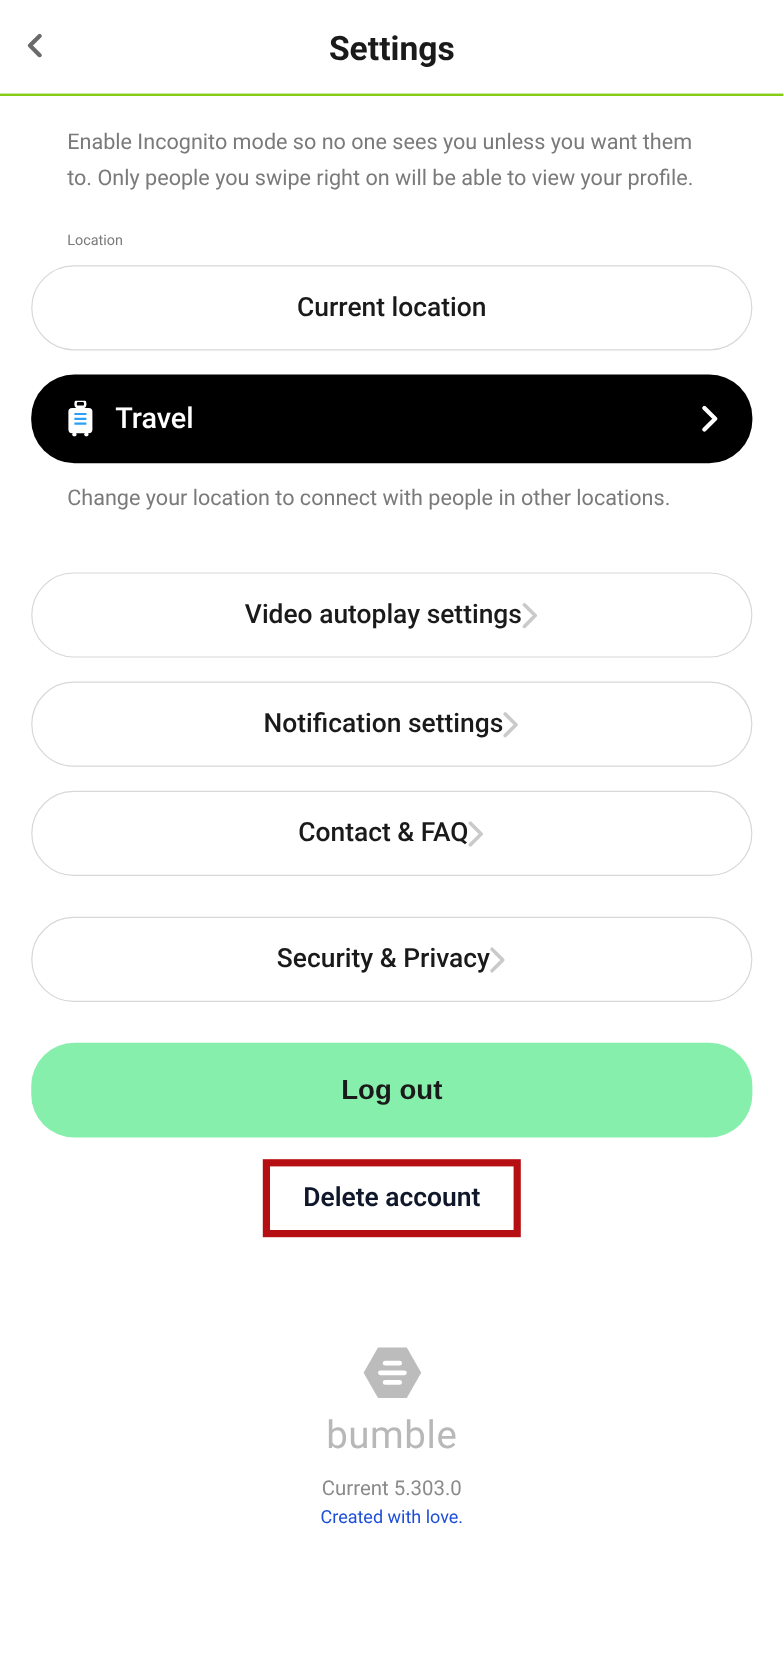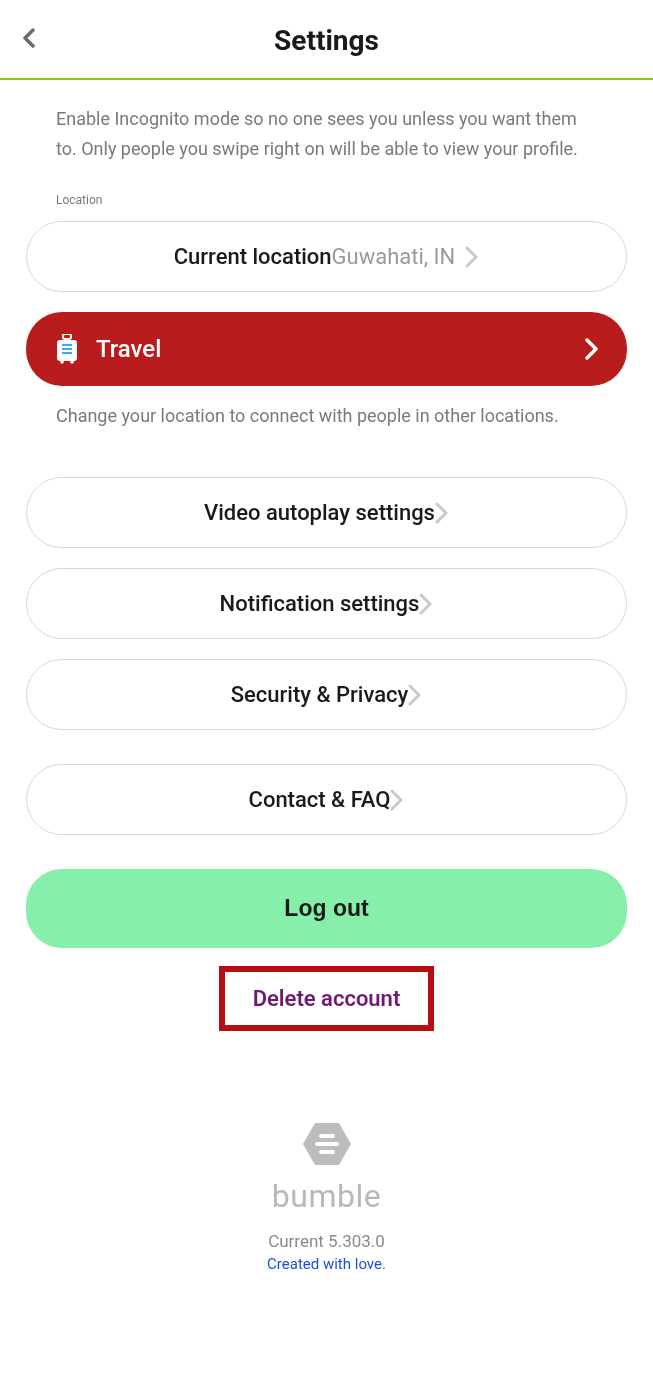--- a/index.html
+++ b/index.html
@@ -72,21 +72,21 @@
     .row-value {
       font-size: 22px;
       color: #9a9a9a;
     }
     .chev {
       width: 14px;
       height: 22px;
       flex-shrink: 0;
     }
     .row-blue {
-      background: #b91c1c;
+      background: #000000;
       border: none;
       border-radius: 36px;
       padding: 22px 28px;
       display: flex;
       align-items: center;
       justify-content: space-between;
       margin-bottom: 16px;
       cursor: pointer;
     }
     .row-blue .row-label {
@@ -125,21 +125,21 @@
       margin-bottom: 90px;
     }
     .delete-box {
       border: 6px solid #b50f13;
       padding: 14px 28px;
       cursor: pointer;
     }
     .delete-text {
       font-size: 22px;
       font-weight: 600;
-      color: #701a75;
+      color: #0f172a;
       margin-top: 29px;
     }
     .footer {
       display: flex;
       flex-direction: column;
       align-items: center;
     }
     .logo-badge {
       width: 52px;
       height: 46px;
@@ -176,26 +176,20 @@
 
 <div class="content">
 
   <div class="desc-text">Enable Incognito mode so no one sees you unless you want them to. Only people you swipe right on will be able to view your profile.</div>
 
   <div class="section-label">Location</div>
 
   <div class="row">
     <div class="row-left">
       <span class="row-label">Current location</span>
-    </div>
-    <div class="row-right">
-      <span class="row-value">Guwahati, IN</span>
-      <svg class="chev" viewBox="0 0 14 22">
-        <polyline points="2,2 11,11 2,20" fill="none" stroke="#cacaca" stroke-width="3" stroke-linecap="round" stroke-linejoin="round"></polyline>
-      </svg>
     </div>
   </div>
 
   <div class="row-blue">
     <div class="row-left">
       <svg class="suitcase-icon" viewBox="0 0 26 30">
         <rect x="9" y="0" width="8" height="5" rx="2" fill="none" stroke="#fff" stroke-width="2"></rect>
         <rect x="3" y="6" width="20" height="21" rx="3" fill="#fff"></rect>
         <line x1="8" y1="11" x2="18" y2="11" stroke="#2a9ff6" stroke-width="1.8"></line>
         <line x1="8" y1="15" x2="18" y2="15" stroke="#2a9ff6" stroke-width="1.8"></line>
@@ -220,28 +214,28 @@
   </div>
 
   <div class="row">
     <span class="row-label">Notification settings</span>
     <svg class="chev" viewBox="0 0 14 22">
       <polyline points="2,2 11,11 2,20" fill="none" stroke="#cacaca" stroke-width="3" stroke-linecap="round" stroke-linejoin="round"></polyline>
     </svg>
   </div>
 
   <div class="row gap-section">
+    <span class="row-label">Contact &amp; FAQ</span>
+    <svg class="chev" viewBox="0 0 14 22">
+      <polyline points="2,2 11,11 2,20" fill="none" stroke="#cacaca" stroke-width="3" stroke-linecap="round" stroke-linejoin="round"></polyline>
+    </svg>
+  </div>
+
+  <div class="row gap-section">
     <span class="row-label">Security &amp; Privacy</span>
-    <svg class="chev" viewBox="0 0 14 22">
-      <polyline points="2,2 11,11 2,20" fill="none" stroke="#cacaca" stroke-width="3" stroke-linecap="round" stroke-linejoin="round"></polyline>
-    </svg>
-  </div>
-
-  <div class="row gap-section">
-    <span class="row-label">Contact &amp; FAQ</span>
     <svg class="chev" viewBox="0 0 14 22">
       <polyline points="2,2 11,11 2,20" fill="none" stroke="#cacaca" stroke-width="3" stroke-linecap="round" stroke-linejoin="round"></polyline>
     </svg>
   </div>
 
   <button class="logout-btn">Log out</button>
 
   <div class="delete-wrap">
     <div class="delete-box">
       <span class="delete-text">Delete account</span>

